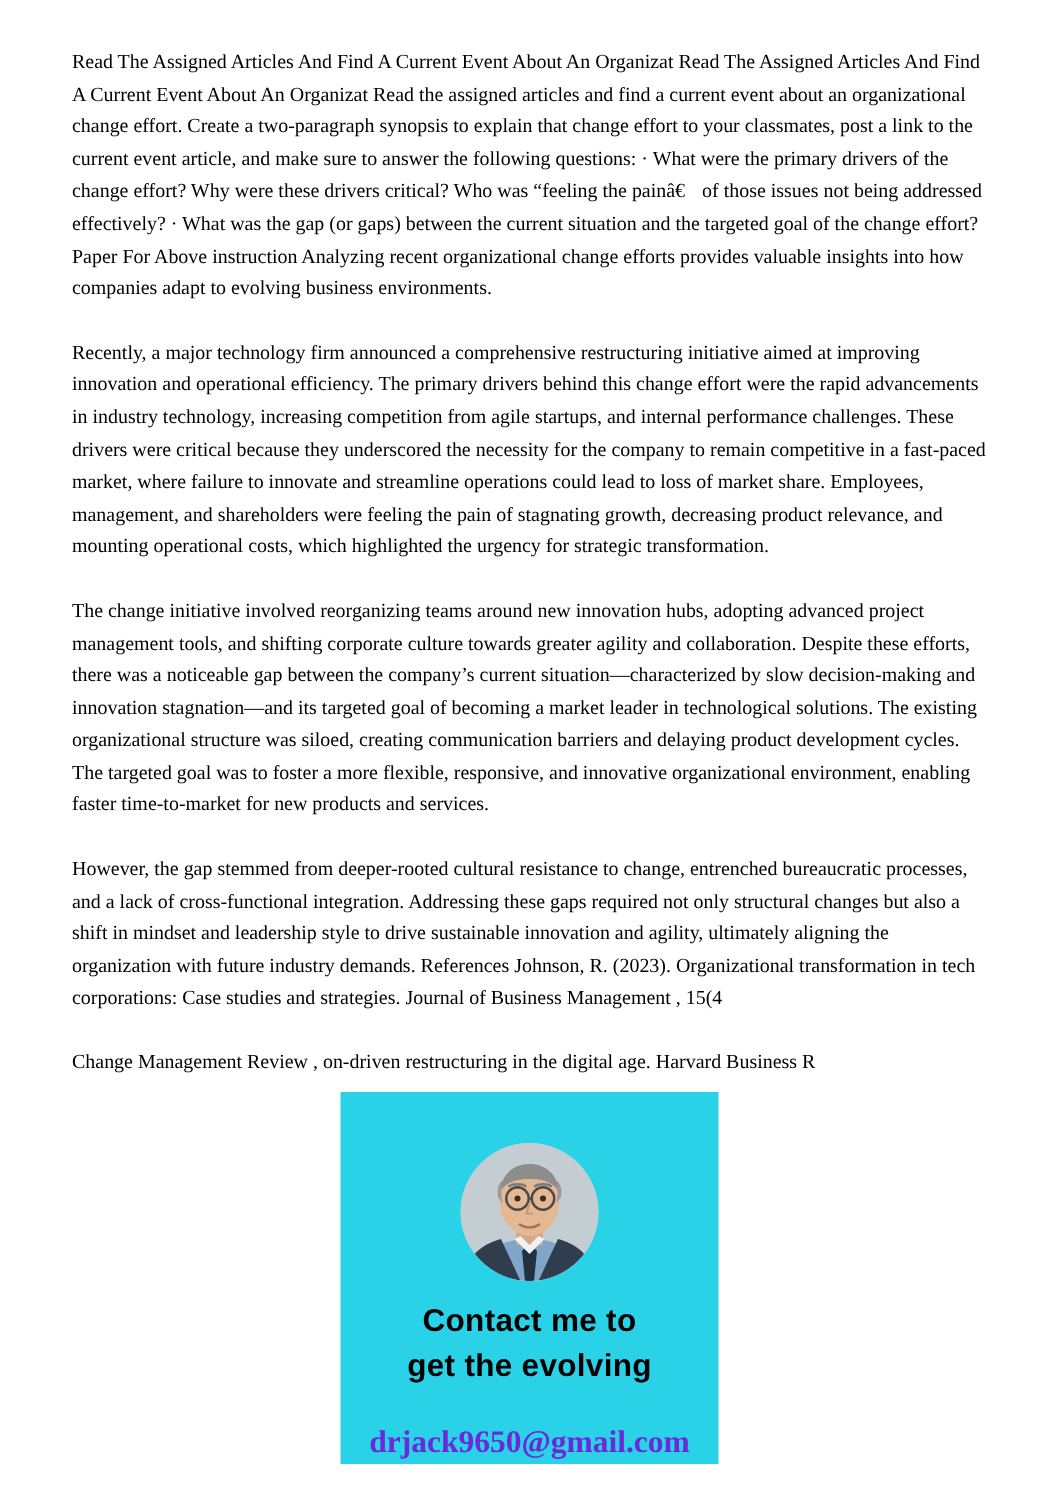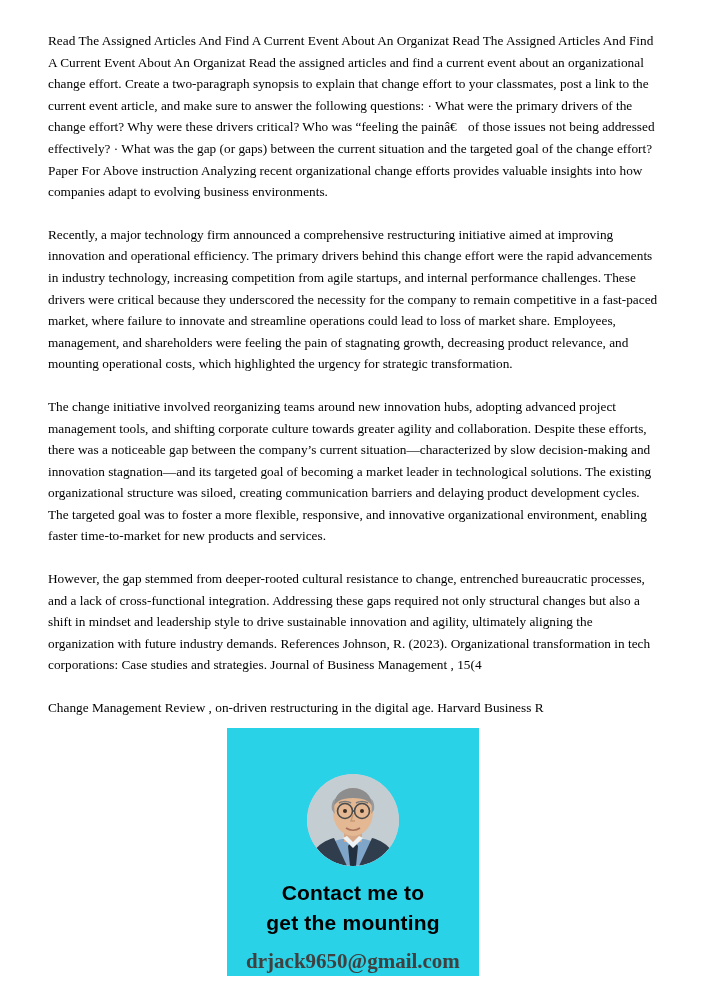--- a/index.html
+++ b/index.html
@@ -71,23 +71,23 @@
     letter-spacing: 0.2px;
   }
   .overlay-text-block {
     margin-top: 12px;
   }
   .overlay-email {
     font-family: "Liberation Serif", serif;
     font-weight: bold;
     font-size: 21px;
     line-height: 30px;
-    color: #404040;
+    color: #6d28d9;
     text-align: center;
-    margin-top: 8px;
+    margin-top: 20px;
   }
 </style>
 </head>
 <body>
 
 <div class="page">
 
   <div class="doc-body">
     <p class="para">Read The Assigned Articles And Find A Current Event About An Organizat Read The Assigned Articles And Find A Current Event About An Organizat Read the assigned articles and find a current event about an organizational change effort. Create a two-paragraph synopsis to explain that change effort to your classmates, post a link to the current event article, and make sure to answer the following questions: · What were the primary drivers of the change effort? Why were these drivers critical? Who was “feeling the painâ€ of those issues not being addressed effectively? · What was the gap (or gaps) between the current situation and the targeted goal of the change effort? Paper For Above instruction Analyzing recent organizational change efforts provides valuable insights into how companies adapt to evolving business environments.</p>
     <p class="para">Recently, a major technology firm announced a comprehensive restructuring initiative aimed at improving innovation and operational efficiency. The primary drivers behind this change effort were the rapid advancements in industry technology, increasing competition from agile startups, and internal performance challenges. These drivers were critical because they underscored the necessity for the company to remain competitive in a fast-paced market, where failure to innovate and streamline operations could lead to loss of market share. Employees, management, and shareholders were feeling the pain of stagnating growth, decreasing product relevance, and mounting operational costs, which highlighted the urgency for strategic transformation.</p>
@@ -135,18 +135,18 @@
           <path d="M46 40 L44 47 L48 47" stroke="#c69873" stroke-width="1.4" fill="none"></path>
 
           <path d="M39 54 C43 57 49 57 53 54" stroke="#a8705a" stroke-width="1.6" fill="none"></path>
 
           <path d="M36 64 L46 74 L56 64 L52 62 L46 68 L40 62 Z" fill="#eef3f6"></path>
         </g>
       </svg>
     </div>
     <div class="overlay-text-block">
       <div class="overlay-line">Contact me to</div>
-      <div class="overlay-line">get the mounting</div>
+      <div class="overlay-line">get the evolving</div>
       <div class="overlay-email">drjack9650@gmail.com</div>
     </div>
   </div>
 
 </div>
 
 </body></html>

